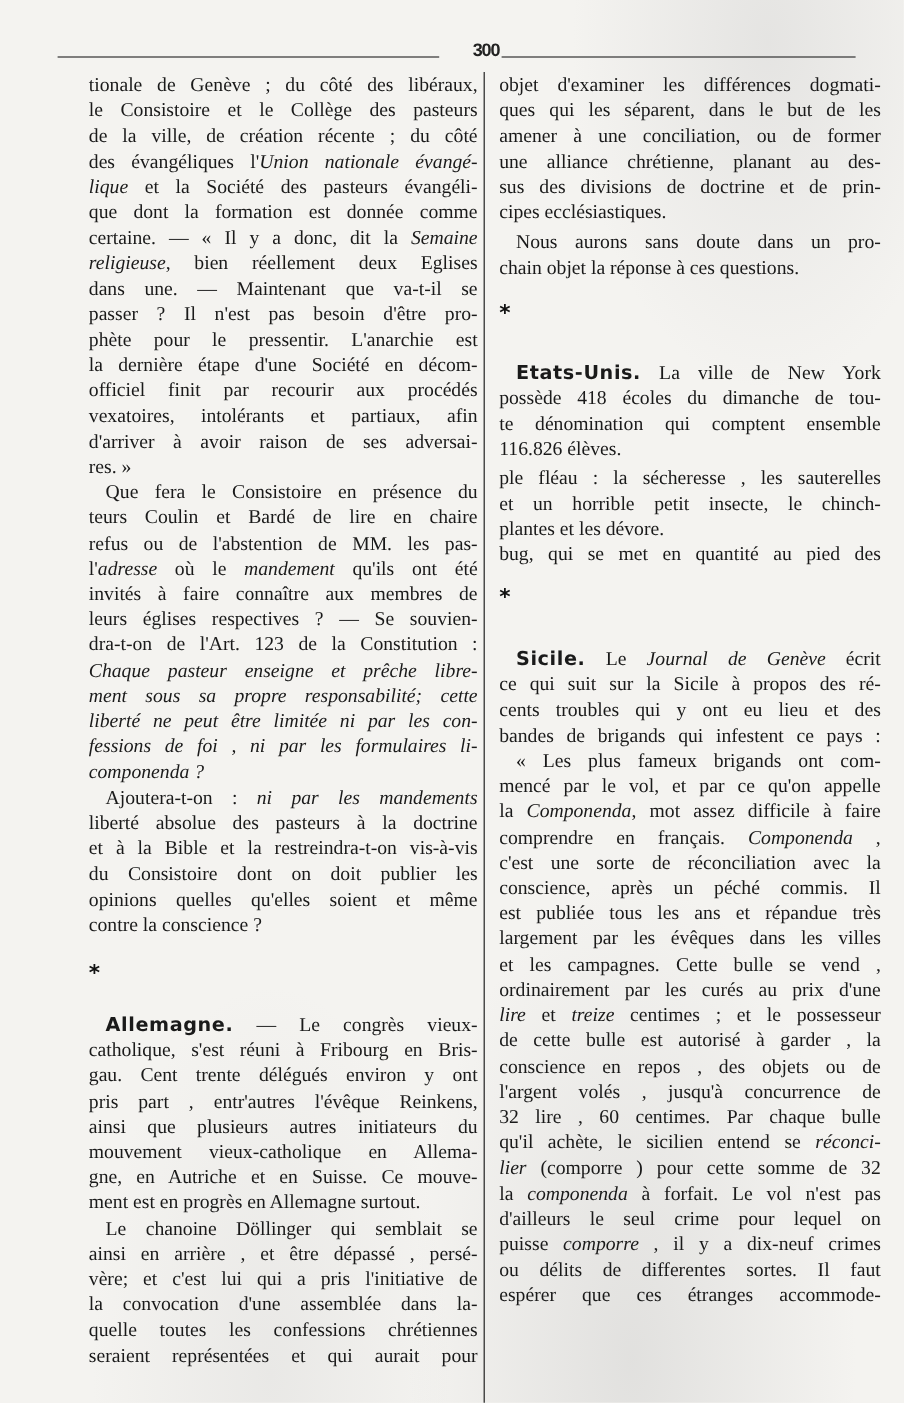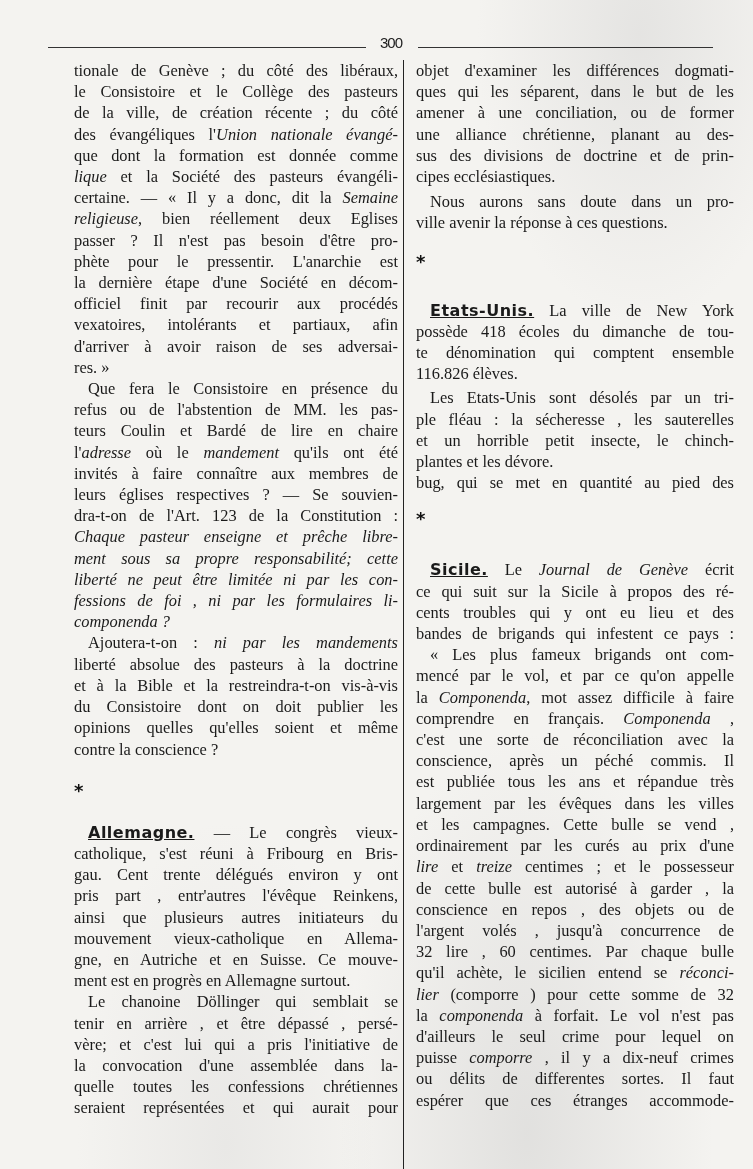--- a/index.html
+++ b/index.html
@@ -20,23 +20,23 @@
   }
   .header {
     position: absolute; left: 48px; top: 34px; width: 665px; height: 16px;
   }
   .header .rule {
     position: absolute; top: 13px; height: 0; border-top: 1px solid #333;
   }
   .header .rule.left { left: 0; width: 318px; }
   .header .rule.right { left: 370px; width: 295px; }
   .page-number {
-    position: absolute; left: 332px; top: 0; width: 36px; text-align: left;
+    position: absolute; left: 332px; top: 0; width: 36px; text-align: right;
     font-family: "Liberation Sans", "DejaVu Sans", sans-serif;
-    font-size: 15px; font-weight: normal; letter-spacing: -1px; color: #222;
+    font-size: 15px; font-weight: bold; letter-spacing: -1px; color: #222;
   }
   .column {
     position: absolute; top: 60px;
     font-size: 16.4px; line-height: 21.2px;
     text-align: justify; text-align-last: left;
   }
   .column.left { left: 74px; width: 324px; }
   .column.right { left: 416px; width: 318px; }
   .col-rule {
     position: absolute; left: 403px; top: 60px; width: 0; height: 1135px;
@@ -46,21 +46,21 @@
   .line.last { text-align-last: left; }
   .par-first { text-indent: 14px; }
   .column p { margin: 0; }
   .gap { height: 21px; }
   .star {
     text-align: center; font-size: 18px; line-height: 20px; font-weight: bold;
     font-family: "DejaVu Sans", sans-serif; color: #111;
   }
   .section-head {
     font-family: "DejaVu Sans", "Liberation Sans", sans-serif;
-    font-weight: bold; font-size: 16px; letter-spacing: 0.5px; text-decoration: underline;
+    font-weight: bold; font-size: 16px; letter-spacing: 0.5px;
   }
   i, .it { font-style: italic; }
 </style>
 </head>
 <body>
 
 <div class="page-noise"></div>
 
 <div class="header">
   <div class="rule left"></div>
@@ -69,36 +69,37 @@
 </div>
 
 <div class="col-rule"></div>
 
 <div class="column left">
   <p>
     <span class="line">tionale de Genève ; du côté des libéraux,</span>
     <span class="line">le Consistoire et le Collège des pasteurs</span>
     <span class="line">de la ville, de création récente ; du côté</span>
     <span class="line"><span>des évangéliques l'</span><i>Union nationale évangé-</i></span>
+    <span class="line"><i>lique</i><span> et la Société des pasteurs évangéli-</span></span>
     <span class="line">que dont la formation est donnée comme</span>
-    <span class="line"><i>lique</i><span> et la Société des pasteurs évangéli-</span></span>
     <span class="line"><span>certaine. — « Il y a donc, dit la </span><i>Semaine</i></span>
     <span class="line"><i>religieuse</i><span>, bien réellement deux Eglises</span></span>
+    <span class="line">dans une. — Maintenant que va-t-il se</span>
     <span class="line">passer ? Il n'est pas besoin d'être pro-</span>
     <span class="line">phète pour le pressentir. L'anarchie est</span>
     <span class="line">la dernière étape d'une Société en décom-</span>
     <span class="line">officiel finit par recourir aux procédés</span>
     <span class="line">vexatoires, intolérants et partiaux, afin</span>
     <span class="line">d'arriver à avoir raison de ses adversai-</span>
     <span class="line last">res. »</span>
   </p>
   <p>
     <span class="line par-first">Que fera le Consistoire en présence du</span>
+    <span class="line">teurs Coulin et Bardé de lire en chaire</span>
     <span class="line">refus ou de l'abstention de MM. les pas-</span>
-    <span class="line">teurs Coulin et Bardé de lire en chaire</span>
     <span class="line"><span>l'</span><i>adresse</i><span> où le </span><i>mandement</i><span> qu'ils ont été</span></span>
     <span class="line">invités à faire connaître aux membres de</span>
     <span class="line">leurs églises respectives ? — Se souvien-</span>
     <span class="line">dra-t-on de l'Art. 123 de la Constitution :</span>
     <span class="line it">Chaque pasteur enseigne et prêche libre-</span>
     <span class="line it">ment sous sa propre responsabilité; cette</span>
     <span class="line it">liberté ne peut être limitée ni par les con-</span>
     <span class="line it">fessions de foi , ni par les formulaires li-</span>
     <span class="line last it">componenda ?</span>
   </p>
@@ -118,52 +119,51 @@
     <span class="line">catholique, s'est réuni à Fribourg en Bris-</span>
     <span class="line">gau. Cent trente délégués environ y ont</span>
     <span class="line">pris part , entr'autres l'évêque Reinkens,</span>
     <span class="line">ainsi que plusieurs autres initiateurs du</span>
     <span class="line">mouvement vieux-catholique en Allema-</span>
     <span class="line">gne, en Autriche et en Suisse. Ce mouve-</span>
     <span class="line last">ment est en progrès en Allemagne surtout.</span>
   </p>
   <p>
     <span class="line par-first">Le chanoine Döllinger qui semblait se</span>
-    <span class="line">tenir en arrière , et être dépassé , persé-</span>
+    <span class="line">ainsi en arrière , et être dépassé , persé-</span>
     <span class="line">vère; et c'est lui qui a pris l'initiative de</span>
     <span class="line">la convocation d'une assemblée dans la-</span>
     <span class="line">quelle toutes les confessions chrétiennes</span>
     <span class="line">seraient représentées et qui aurait pour</span>
   </p>
 </div>
 
 <div class="column right">
   <p>
     <span class="line">objet d'examiner les différences dogmati-</span>
     <span class="line">ques qui les séparent, dans le but de les</span>
     <span class="line">amener à une conciliation, ou de former</span>
     <span class="line">une alliance chrétienne, planant au des-</span>
     <span class="line">sus des divisions de doctrine et de prin-</span>
     <span class="line last">cipes ecclésiastiques.</span>
   </p>
   <p style="margin-top:4px">
     <span class="line par-first">Nous aurons sans doute dans un pro-</span>
-    <span class="line last">ville avenir la réponse à ces questions.</span>
+    <span class="line last">chain objet la réponse à ces questions.</span>
   </p>
   <div class="gap" style="height:18px"></div>
   <div class="star">*</div>
   <div class="gap" style="height:28px"></div>
   <p>
     <span class="line par-first"><span class="section-head">Etats-Unis.</span><span> La ville de New York</span></span>
     <span class="line">possède 418 écoles du dimanche de tou-</span>
     <span class="line">te dénomination qui comptent ensemble</span>
     <span class="line last">116.826 élèves.</span>
   </p>
   <p style="margin-top:3px">
-    <span class="line par-first">Les Etats-Unis sont désolés par un tri-</span>
     <span class="line">ple fléau : la sécheresse , les sauterelles</span>
     <span class="line">et un horrible petit insecte, le chinch-</span>
     <span class="line last">plantes et les dévore.</span>
     <span class="line">bug, qui se met en quantité au pied des</span>
   </p>
   <div class="gap" style="height:16px"></div>
   <div class="star">*</div>
   <div class="gap" style="height:30px"></div>
   <p>
     <span class="line par-first"><span class="section-head">Sicile.</span><span> Le </span><i>Journal de Genève</i><span> écrit</span></span>

